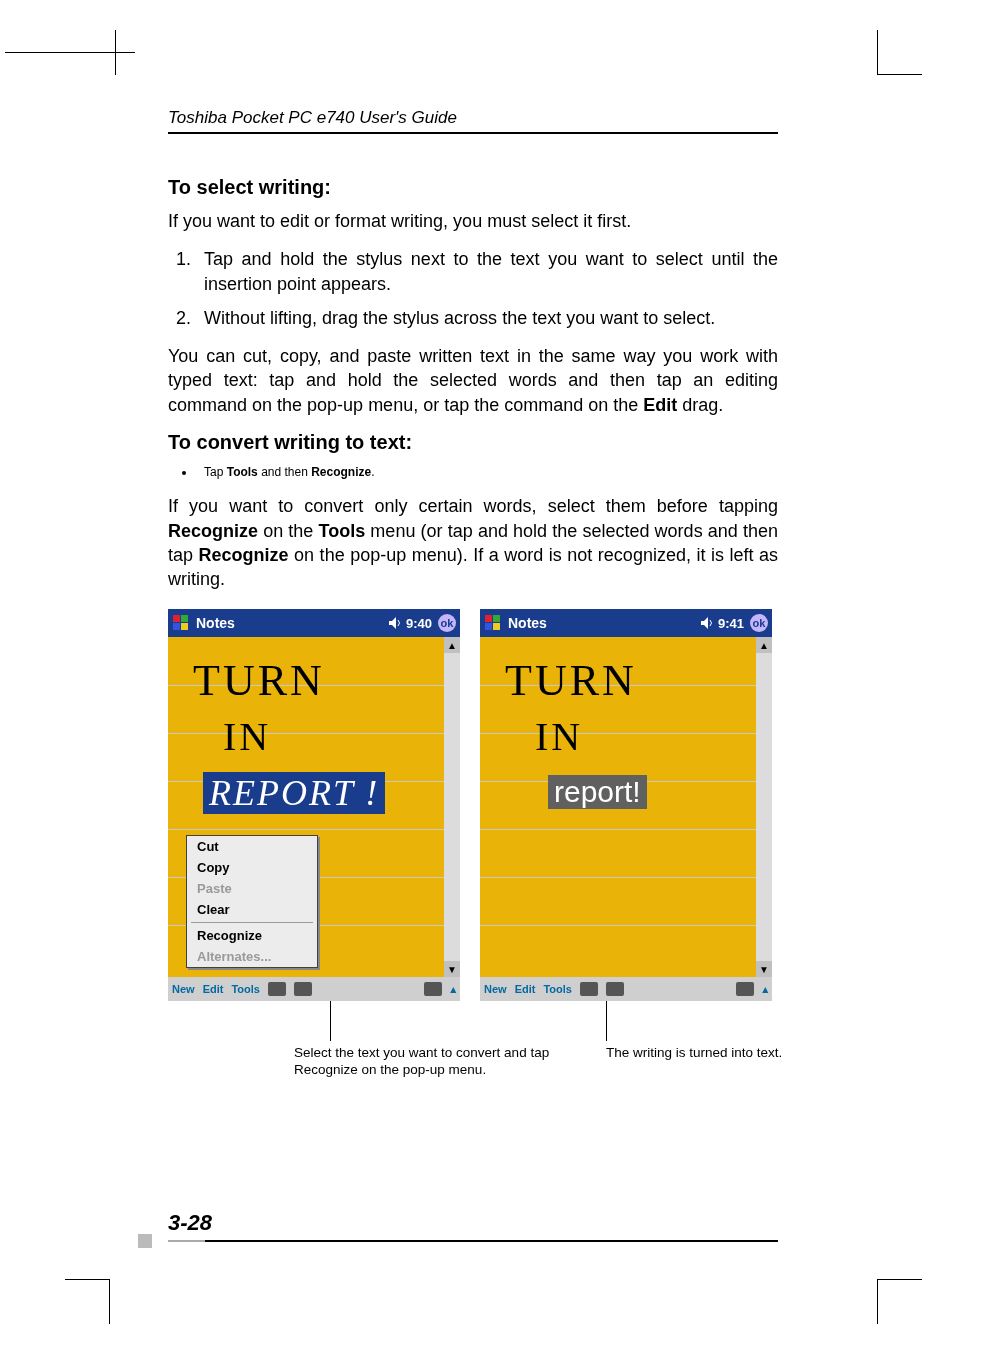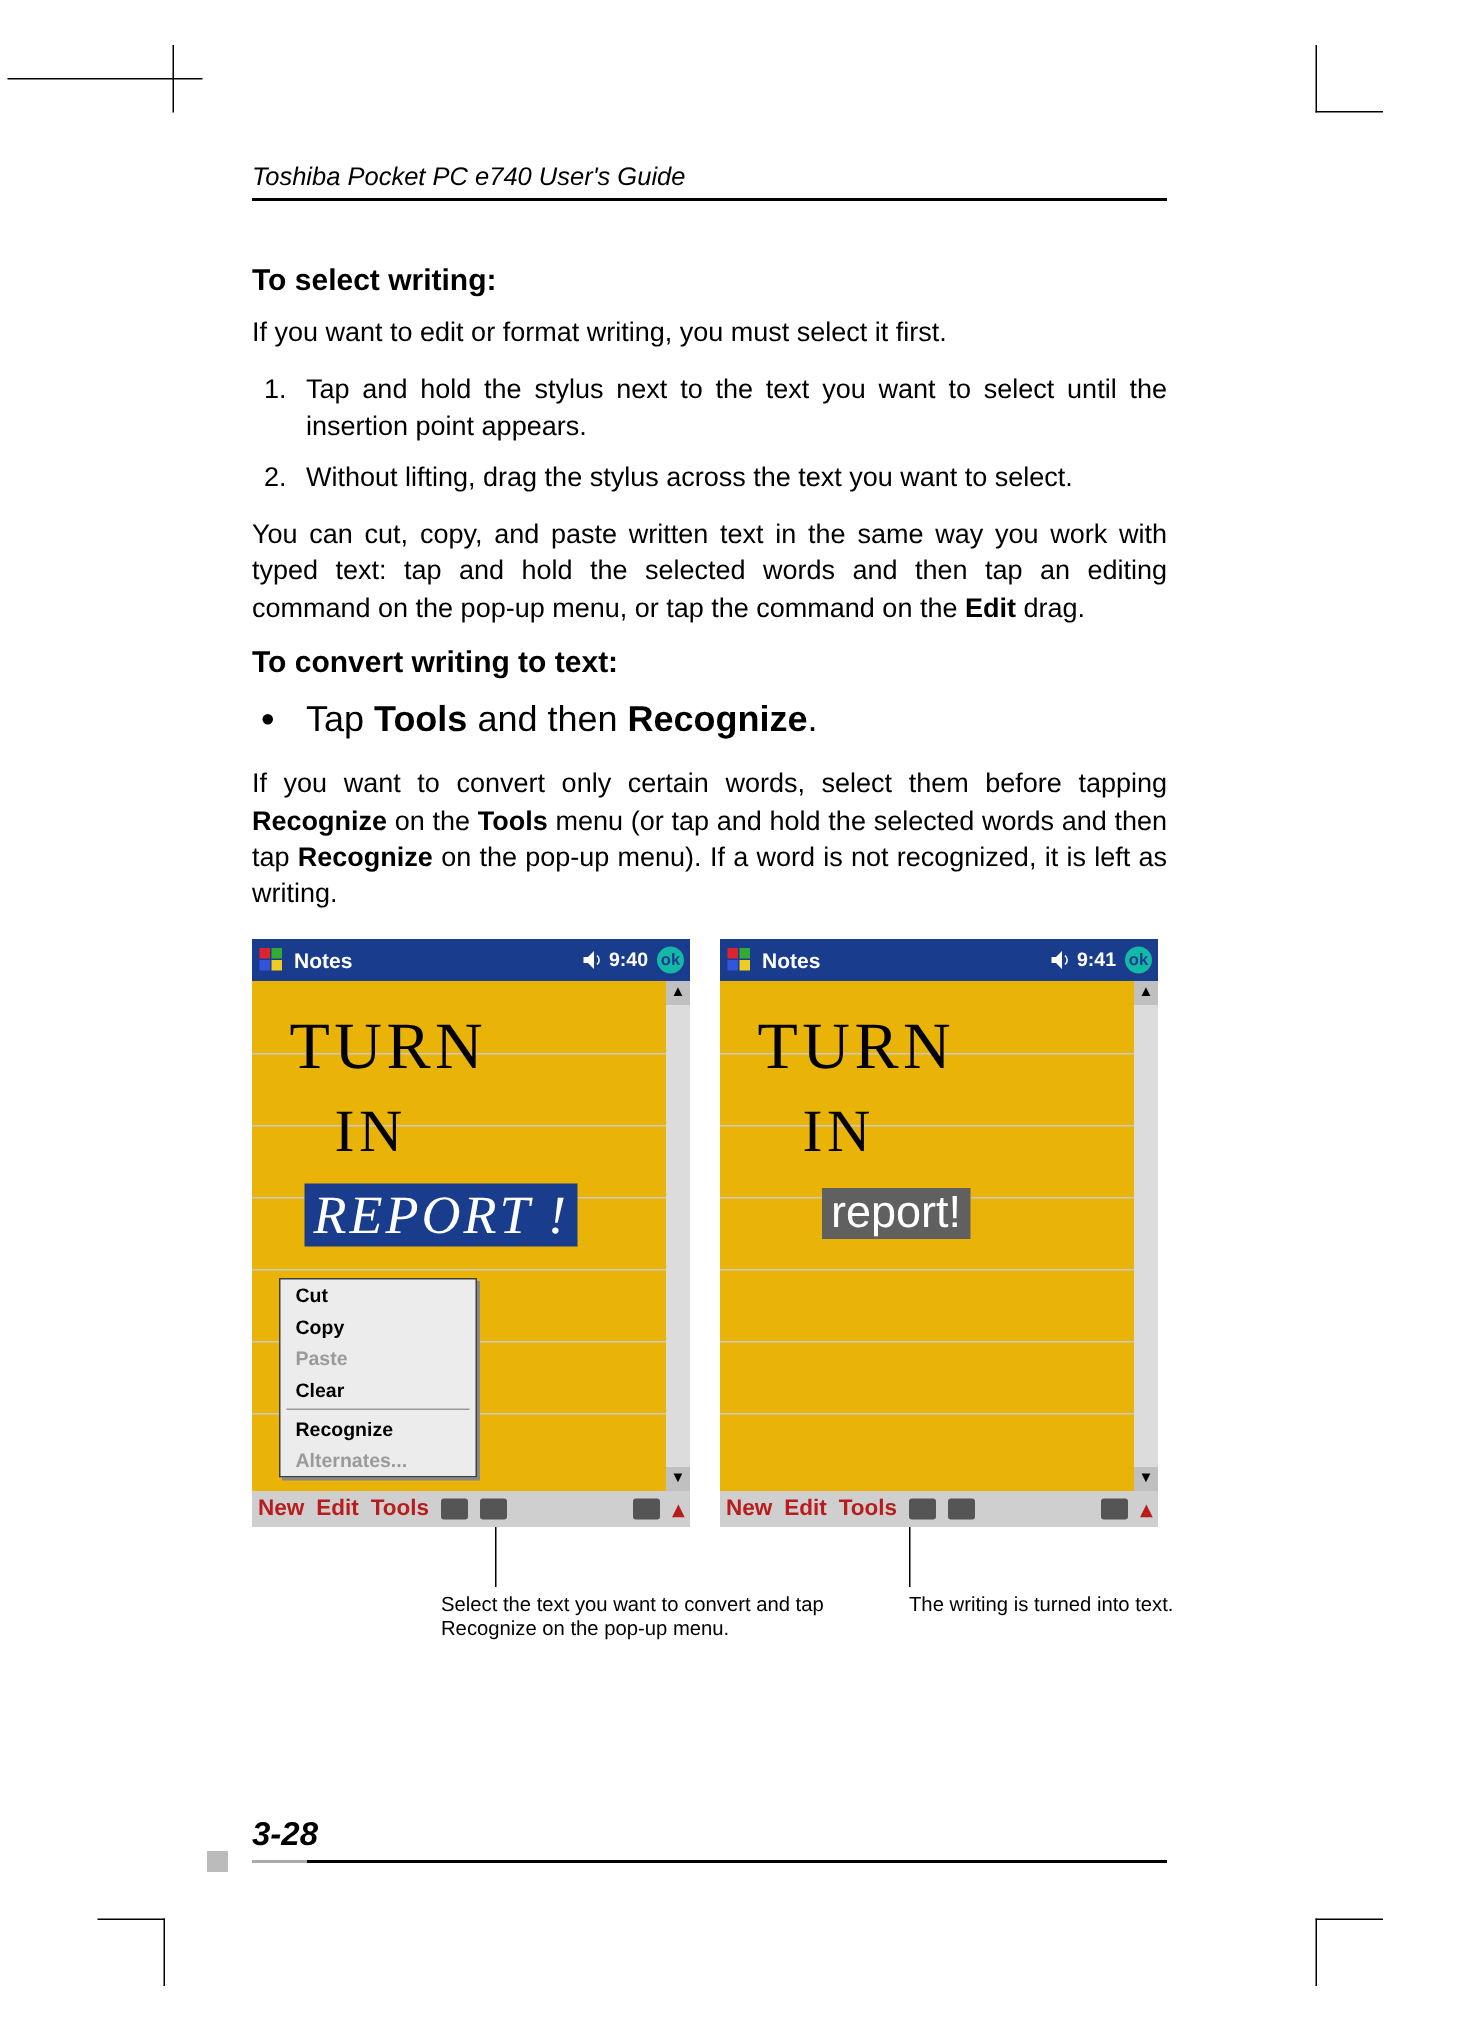--- a/index.html
+++ b/index.html
@@ -62,21 +62,21 @@
     line-height: 1.35;
     margin-bottom: 10px;
     text-align: justify;
     padding-left: 8px;
   }
   ul.bullets {
     padding-left: 28px;
     margin: 0 0 14px 0;
   }
   ul.bullets li {
-    font-size: 24px;
+    font-size: 12px;
     line-height: 1.35;
     margin-bottom: 10px;
     padding-left: 8px;
     text-align: justify;
     list-style-type: disc;
   }
   .b { font-weight: bold; }
 
   .screens {
     display:flex;
@@ -98,21 +98,21 @@
     padding: 0 4px;
     box-sizing:border-box;
   }
   .titlebar .win-icon {
     width:18px;height:18px;margin-right:6px;
   }
   .titlebar .spacer { flex:1; }
   .titlebar .sound-icon { width:14px;height:14px;margin-right:4px;}
   .titlebar .time { font-size:13px; font-weight:bold; margin-right:6px;}
   .titlebar .ok {
-    width:18px;height:18px;border-radius:50%;background:#14b8a6;color:#1a3c8c;
+    width:18px;height:18px;border-radius:50%;background:#c4b5fd;color:#1a3c8c;
     font-size:11px;font-weight:bold;display:flex;align-items:center;justify-content:center;
   }
   .canvas {
     height: 340px;
     display:flex;
     background:#fff;
   }
   .note-area {
     flex:1;
     position:relative;
@@ -165,21 +165,21 @@
     font-size:13px;
     font-weight:bold;
   }
   .context-menu .mi {
     padding:3px 10px;
   }
   .context-menu .disabled { color:#9a9a9a; }
   .context-menu .sep { height:1px;background:#9a9a9a;margin:2px 4px; }
   .bottombar {
     height:24px;background:#cfcfcf;display:flex;align-items:center;
-    font-family:Tahoma,sans-serif;font-size:15px;font-weight:bold;color:#b91c1c;
+    font-family:Tahoma,sans-serif;font-size:11px;font-weight:bold;color:#0369a1;
     padding:0 4px;gap:8px;box-sizing:border-box;
   }
   .bottombar .sp { flex:1; }
   .kbd-icon, .pen-icon, .rec-icon {
     width:18px;height:14px;background:#555;border-radius:2px;
   }
 
   .callouts {
     position:relative;
     height: 90px;

